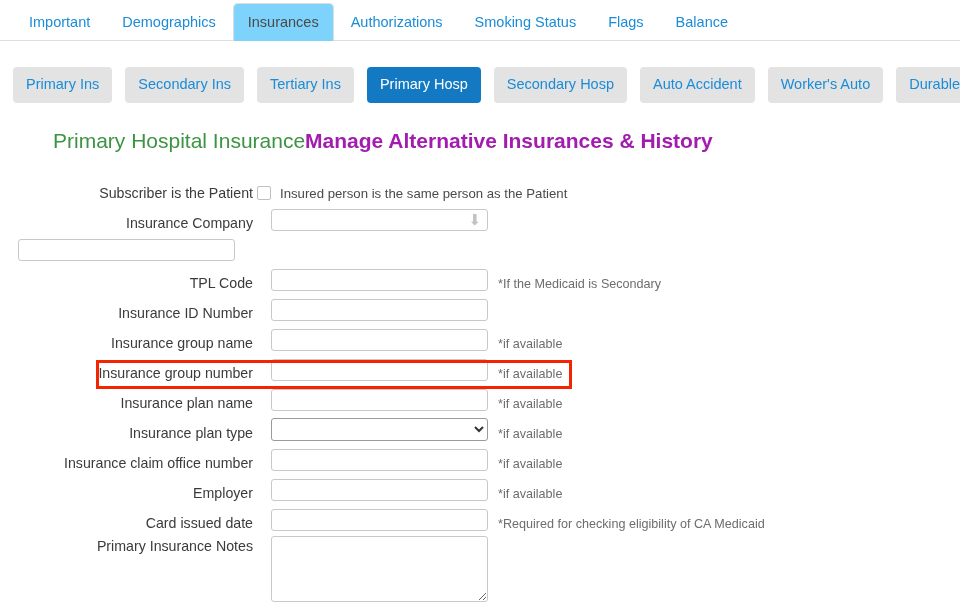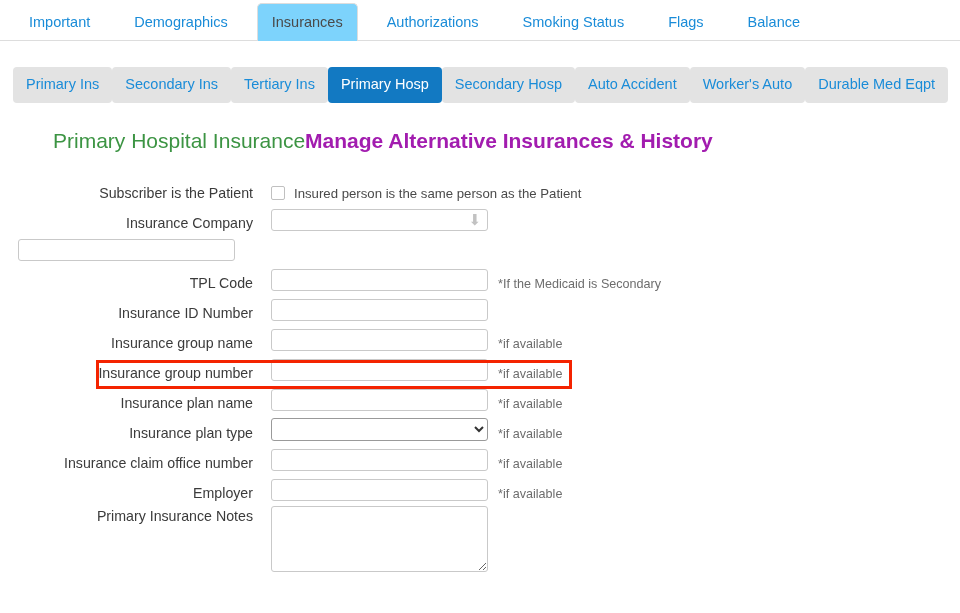--- a/index.html
+++ b/index.html
@@ -18,21 +18,20 @@
 
   
   .tabbar {
     position: relative;
     height: 41px;
     margin: 0;
     padding: 0 0 0 13px;
     display: flex;
     align-items: flex-end;
     box-sizing: border-box;
-    gap: 12px;
   }
   .tabbar::after {
     content: "";
     position: absolute;
     left: 0; right: 0; bottom: 0;
     height: 1px;
     background: #dddddd;
   }
   .tab {
     position: relative;
@@ -52,21 +51,21 @@
   .tab.active {
     color: #4a4a4a;
     background: #7dd3fc;
     border-color: #dddddd;
     box-shadow: 0 1px 0 0 #ffffff;
   }
 
   
   .subtabs {
     display: flex;
-    gap: 0;
+    gap: 13px;
     padding: 26px 0 0 13px;
   }
   .pill {
     font-size: 14.5px;
     line-height: 1;
     color: #1a8cd8;
     background: #e3e3e3;
     border: none;
     border-radius: 4px;
     padding: 10px 13px 11px 13px;
@@ -187,21 +186,21 @@
   }
   .combo-arrow {
     color: #c2c2c2;
     font-size: 15px;
     line-height: 1;
     user-select: none;
   }
 
   
   .chkwrap {
-    margin-left: 18px;
+    margin-left: 4px;
     display: flex;
     align-items: center;
   }
   .chk {
     width: 14px;
     height: 14px;
     box-sizing: border-box;
     border: 1px solid #c0c0c0;
     border-radius: 2px;
     background: #fff;
@@ -340,20 +339,27 @@
   </div>
 
   <div class="row">
     <div class="lbl">Employer</div>
     <div class="ctl">
       <input class="txt" type="text" value="" style="">
     </div>
     <div class="hint">*if available</div>
   </div>
 
+  <div class="row">
+    <div class="lbl">Card issued date</div>
+    <div class="ctl">
+      <input class="txt" type="text" value="" style="">
+    </div>
+    <div class="hint">*Required for checking eligibility of CA Medicaid</div>
+  </div>
 
   <div class="row" style="height:auto; align-items:flex-start; margin-top:5px;">
     <div class="lbl" style="padding-top:2px;">Primary Insurance Notes</div>
     <div class="ctl">
       <textarea class="notes" style=""></textarea>
     </div>
   </div>
 
 </div>
 

